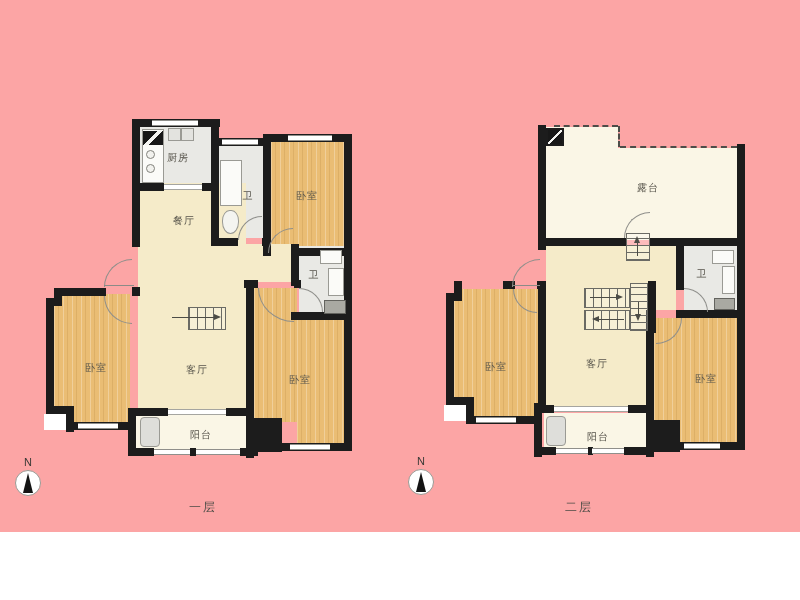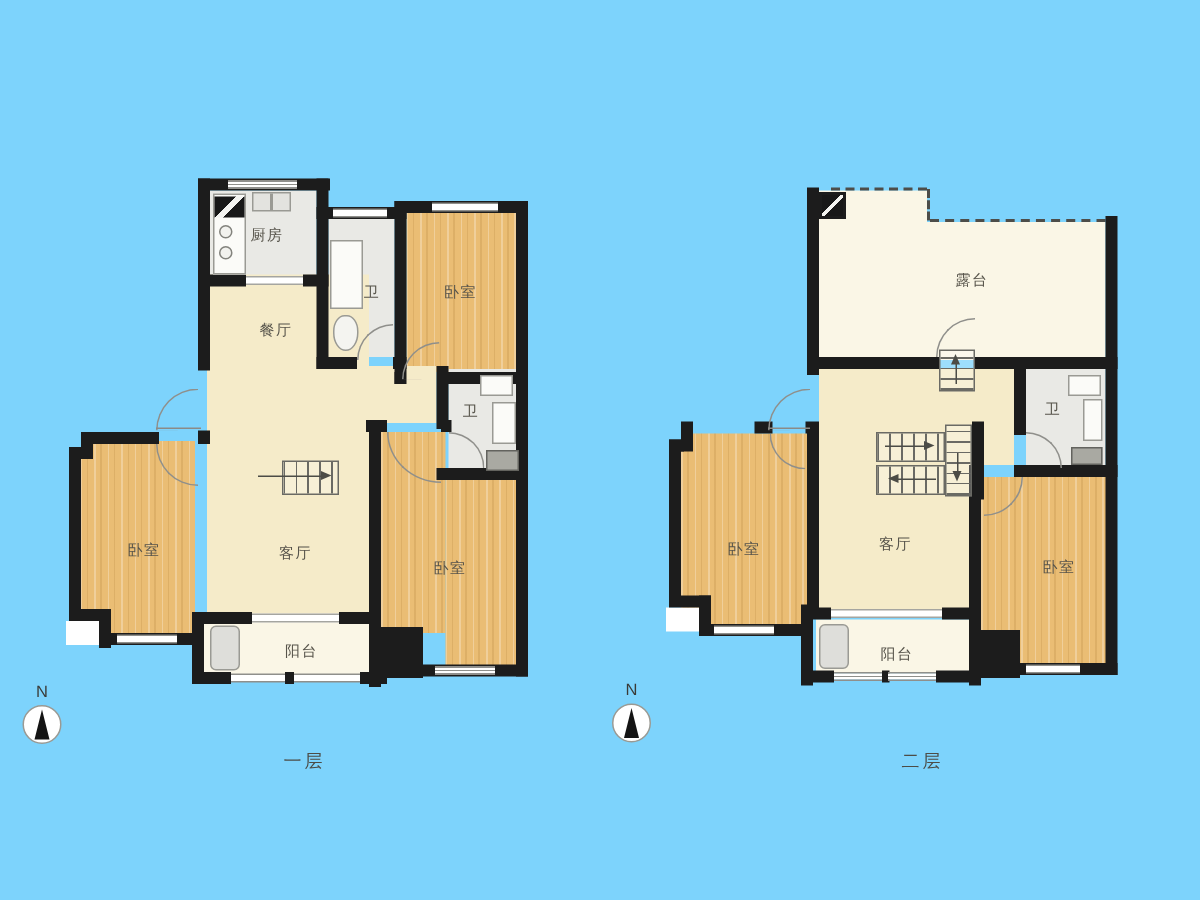--- a/index.html
+++ b/index.html
@@ -1,16 +1,16 @@
 <!DOCTYPE html>
 <html style="--c-wall: #1c1c1c; --c-bedroom-floor: #eabd74; --c-living-floor: #f5ebc9; --c-balcony-floor: #faf6e6; --c-bath-floor: #e9e9e5; --c-door-line: #8f8f8b; --c-label-text: #57544b;"><head>
 <meta charset="utf-8">
 <style>
   html,body{margin:0;padding:0;background:#fff;}
-  .stage{position:relative;width:800px;height:600px;background:#7dd3fc;overflow:hidden;
+  .stage{position:relative;width:800px;height:532px;background:#fca5a5;overflow:hidden;
          font-family:"Liberation Sans","DejaVu Sans",sans-serif;}
   .wall{position:absolute;background:var(--c-wall,#1c1c1c);}
   .floor-tile{position:absolute;background:var(--c-bath-floor,#e9e9e5);}
   .floor-cream{position:absolute;background:var(--c-living-floor,#f5ebc9);}
   .floor-pale{position:absolute;background:var(--c-balcony-floor,#faf6e6);}
   .floor-wood{position:absolute;background-color:var(--c-bedroom-floor,#eabd74);
     background-image:repeating-linear-gradient(90deg, rgba(255,255,255,.28) 0 1px,
       rgba(0,0,0,0) 1px 4px, rgba(140,90,20,.14) 4px 5px, rgba(0,0,0,0) 5px 9px);}
   .patch{position:absolute;background:#fff;}
   .win{position:absolute;box-sizing:border-box;border-top:1px solid #8f8f8b;border-bottom:1px solid #8f8f8b;
@@ -227,20 +227,20 @@
     <div class="fixture" style="left:722px;top:266px;width:13px;height:28px"></div>
     <div class="tray" style="left:714px;top:298px;width:21px;height:12px"></div>
     <div class="appliance" style="left:546px;top:416px;width:20px;height:30px"></div>
 
     <span class="label" style="left:648px;top:188px">露台</span>
     <span class="label" style="left:702px;top:274px">卫</span>
     <span class="label" style="left:597px;top:364px">客厅</span>
     <span class="label" style="left:496px;top:367px">卧室</span>
     <span class="label" style="left:706px;top:379px">卧室</span>
     <span class="label" style="left:598px;top:437px">阳台</span>
-    <span class="label caption" style="left:615px;top:507px">二层</span>
+    <span class="label caption" style="left:579px;top:507px">二层</span>
 
     <span class="label north-n" style="left:421px;top:461px">N</span>
     <div class="compass-circle" style="left:408px;top:469px;width:26px;height:26px"></div>
     <div class="needle" style="left:416px;top:472px"></div>
   </div>
 
 </div>
 
 </body></html>

